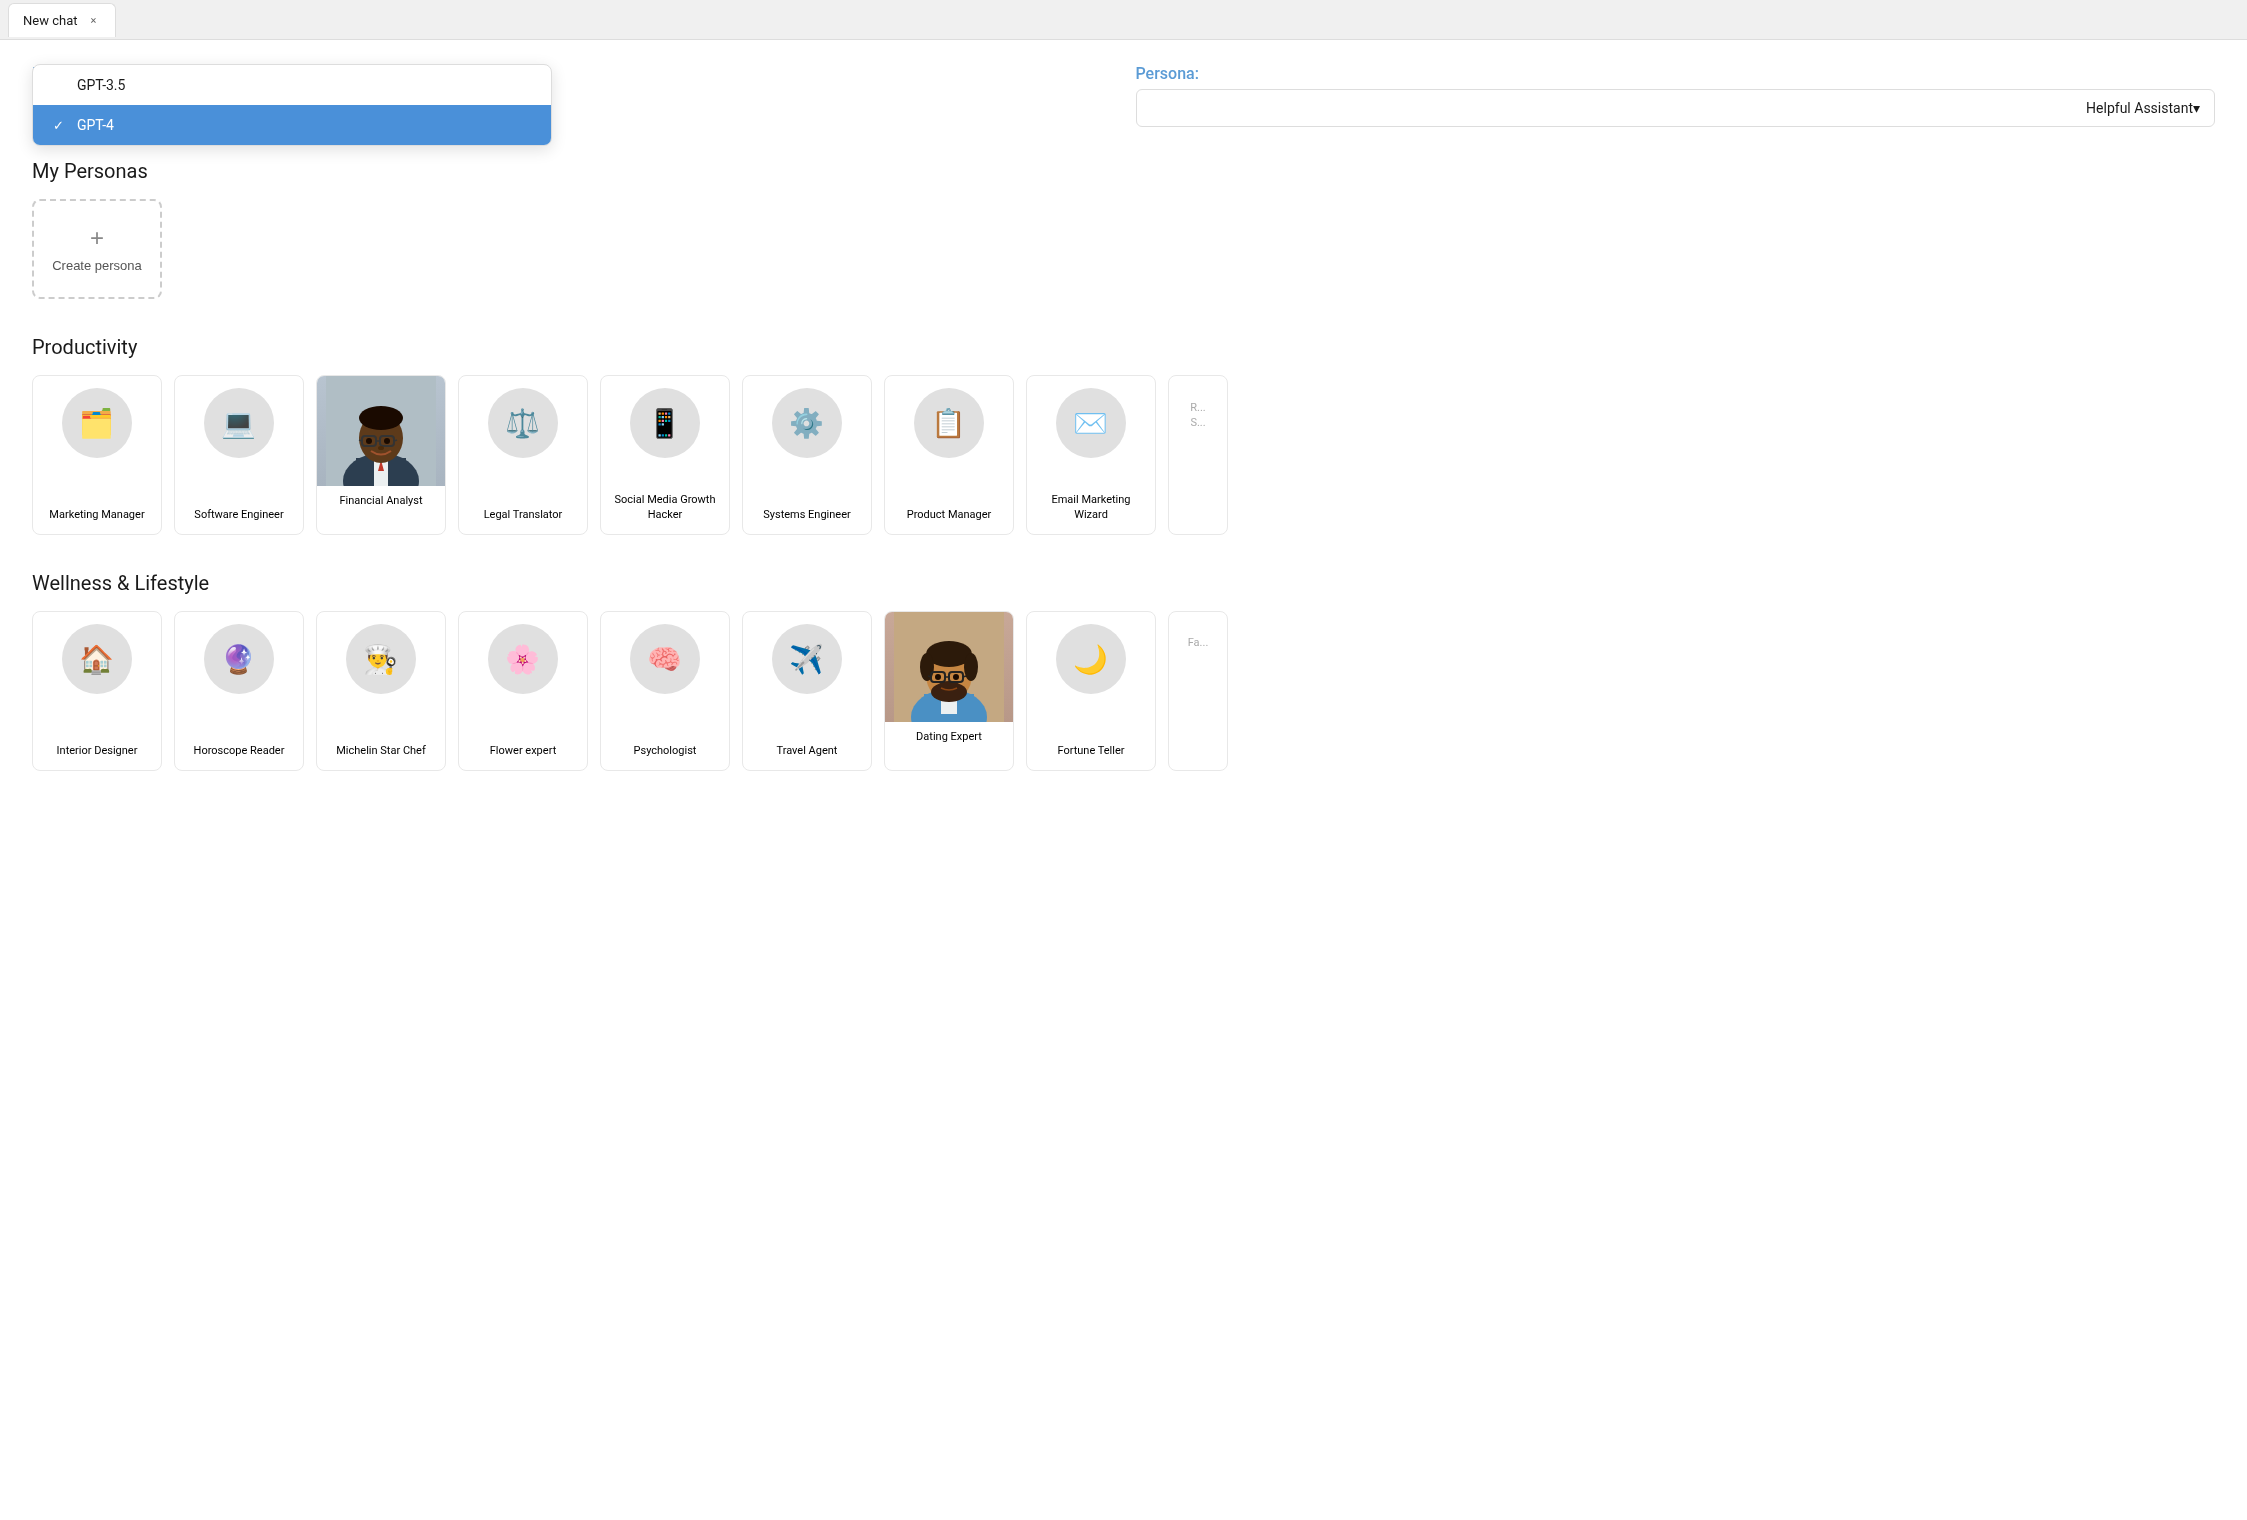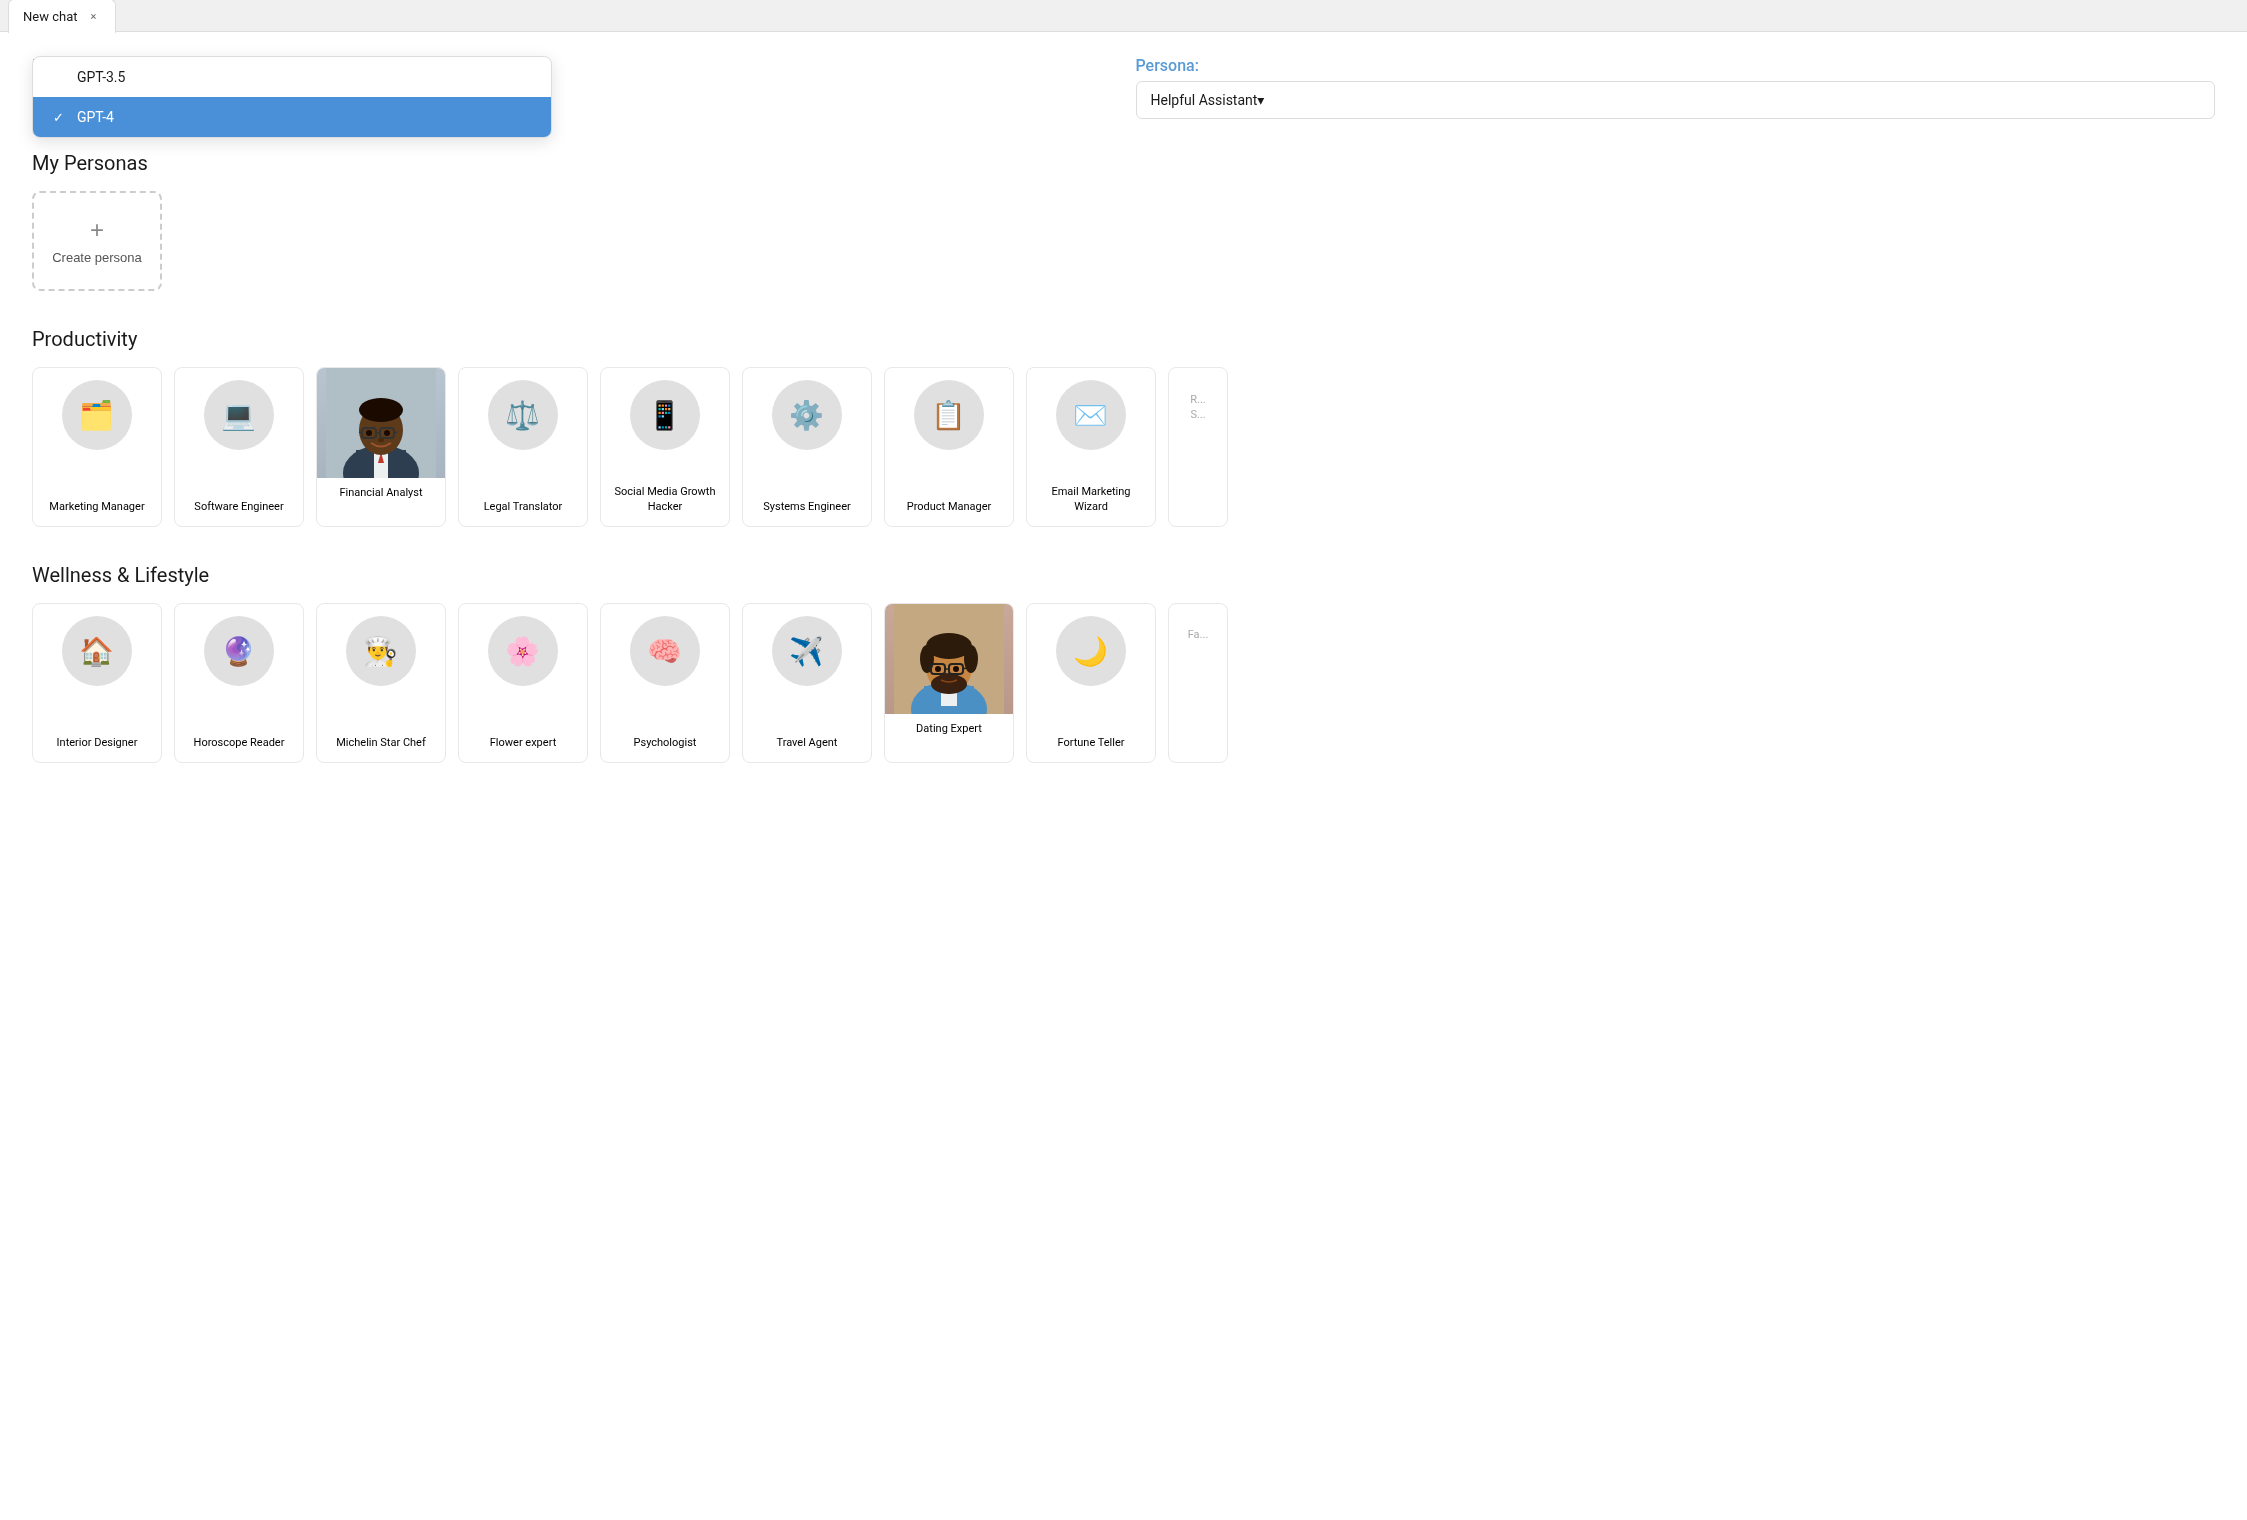--- a/index.html
+++ b/index.html
@@ -9,21 +9,21 @@
       color: #1a1a1a;
       overflow: hidden;
     }
 
     
     .tab-bar {
       display: flex;
       align-items: center;
       background: #f0f0f0;
       border-bottom: 1px solid #ddd;
-      height: 32px;
+      height: 40px;
       padding: 0 8px;
     }
     .tab {
       display: flex;
       align-items: center;
       gap: 8px;
       background: #fff;
       border: 1px solid #ddd;
       border-bottom: none;
       border-radius: 6px 6px 0 0;
@@ -78,21 +78,21 @@
     .select-box {
       width: 100%;
       border: 1px solid #ddd;
       border-radius: 6px;
       padding: 10px 14px;
       font-size: 14px;
       background: #fff;
       cursor: pointer;
       display: flex;
       align-items: center;
-      justify-content: flex-start;
+      justify-content: flex-end;
     }
 
     
     .dropdown-overlay {
       position: absolute;
       top: 0;
       left: 0;
       width: 520px;
       background: #fff;
       border: 1px solid #ddd;

